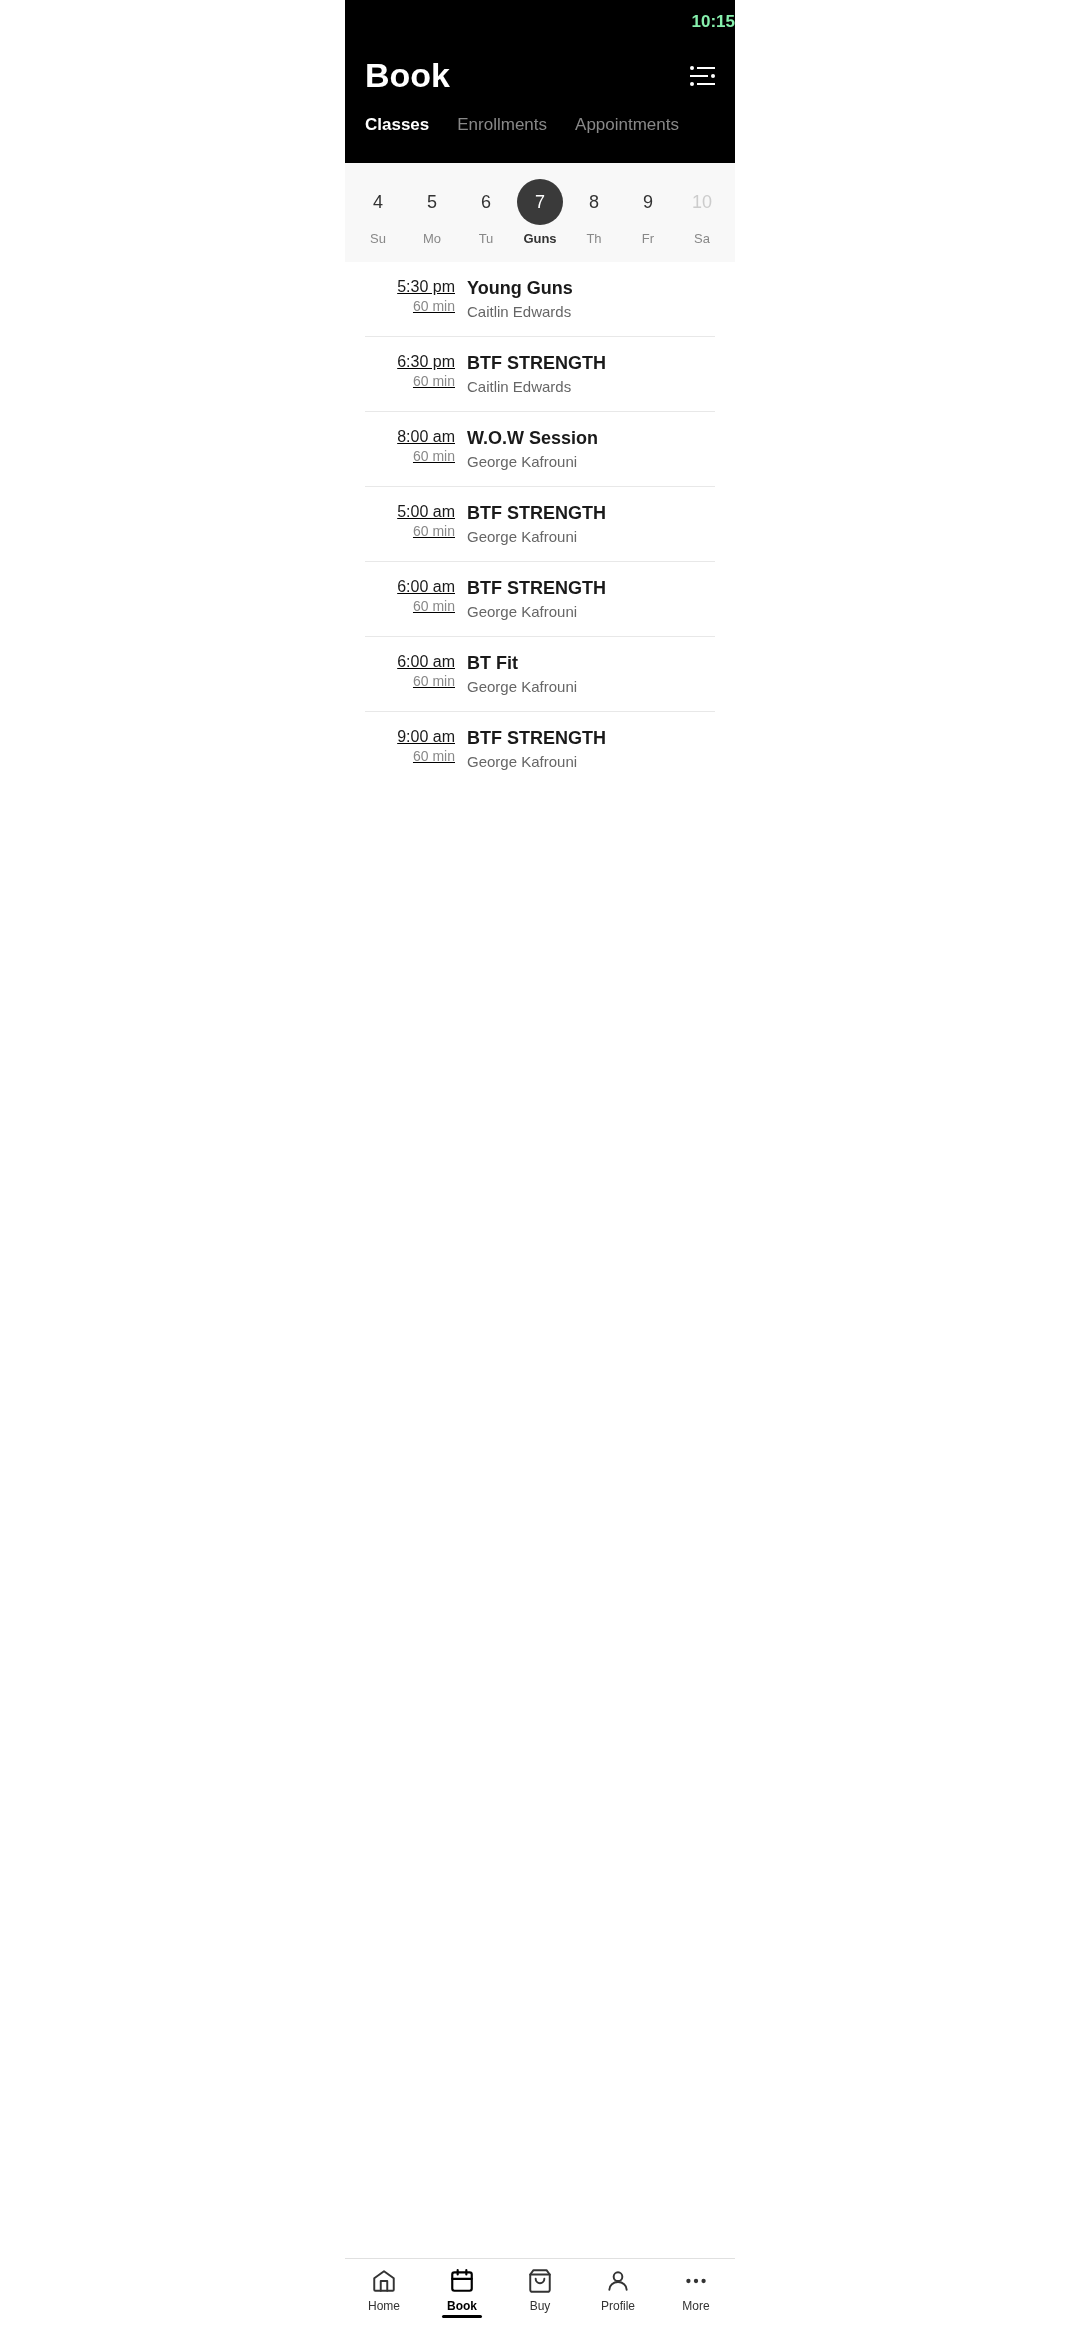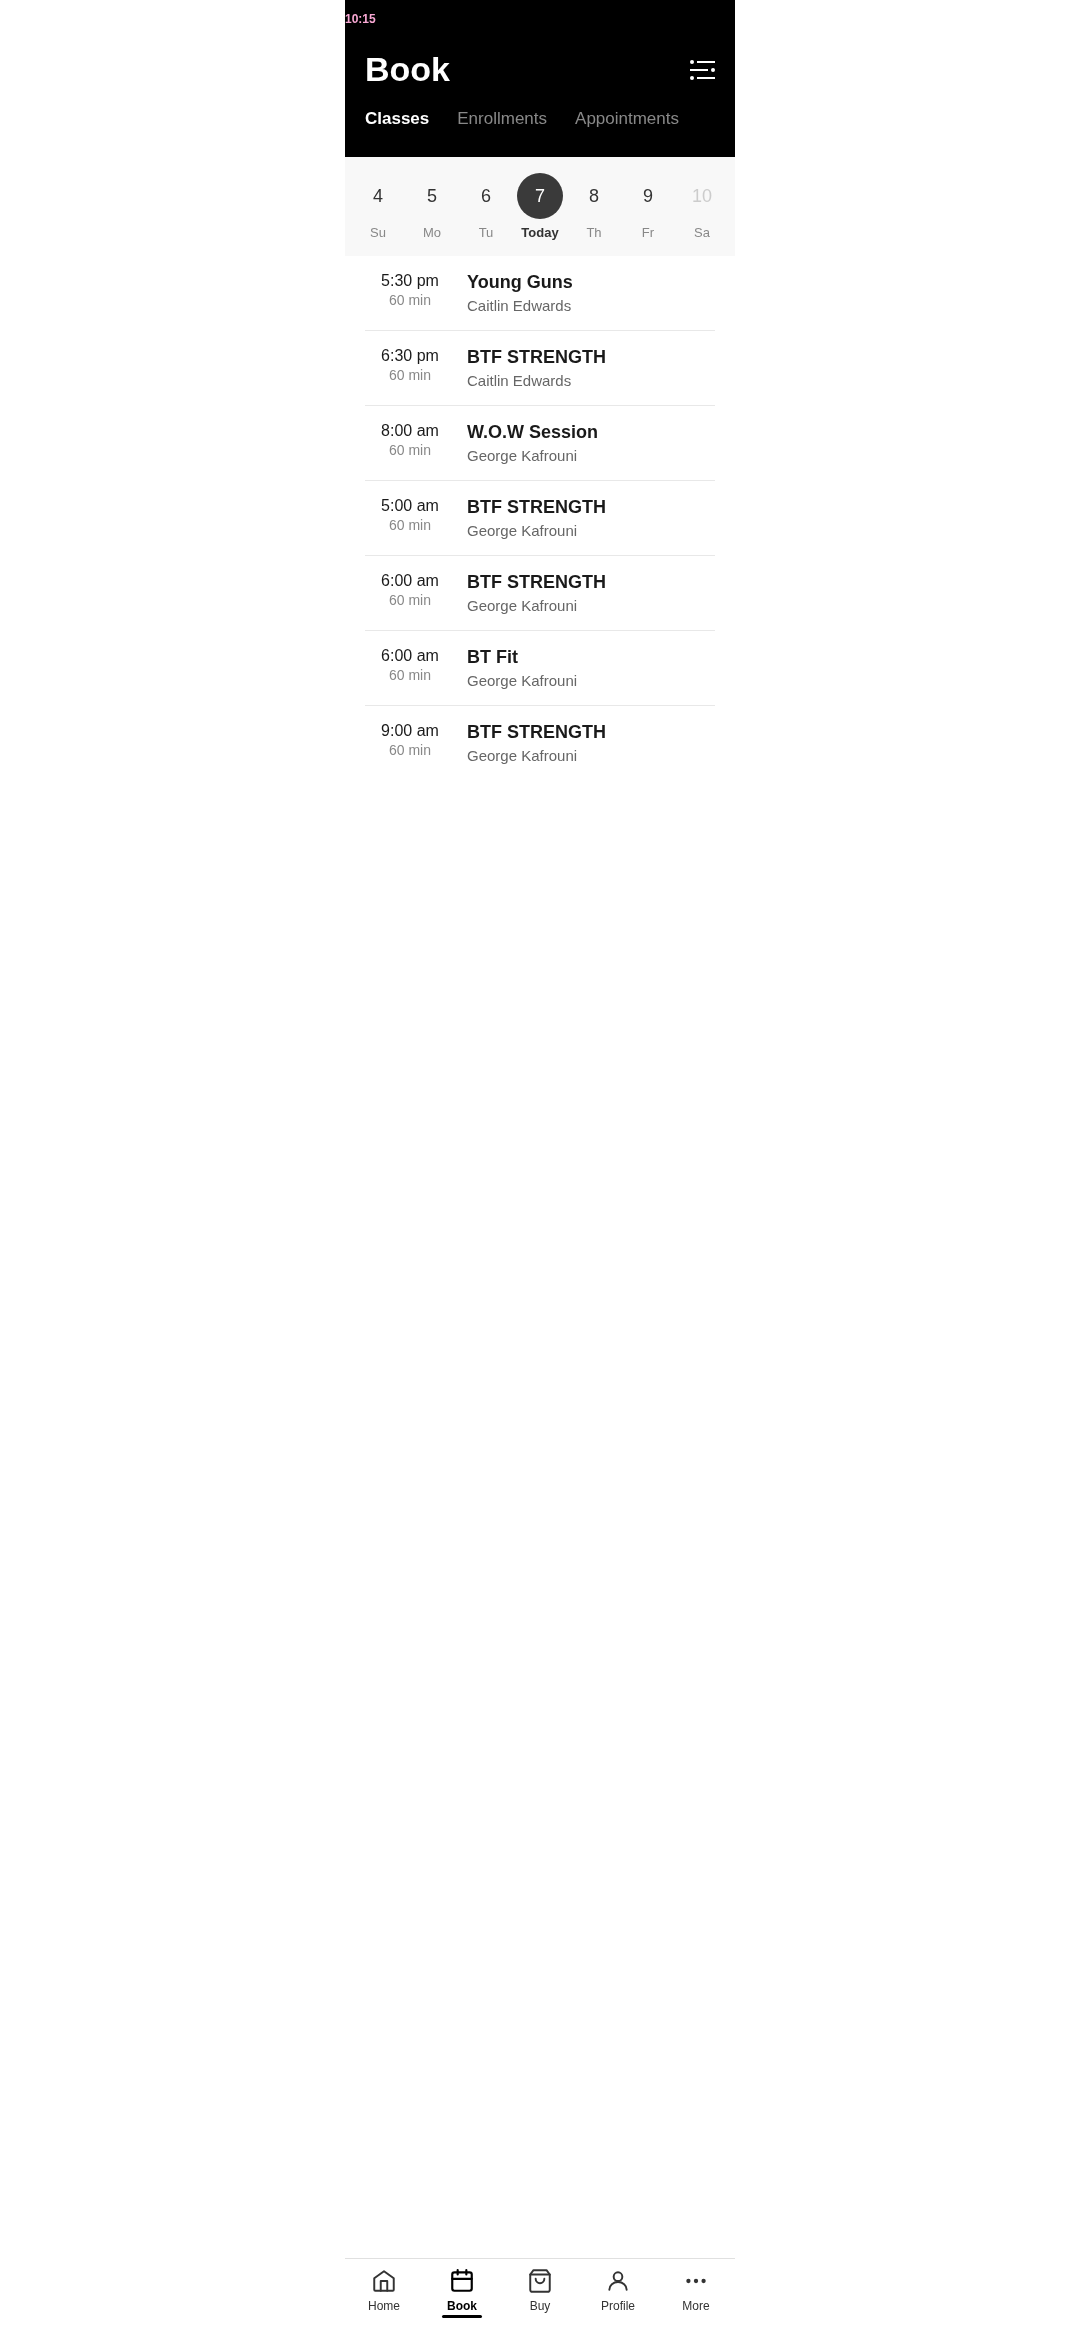--- a/index.html
+++ b/index.html
@@ -14,24 +14,24 @@
       background: #ffffff;
       width: 390px;
       min-height: 844px;
       position: relative;
       overflow-x: hidden;
       margin: 0 auto;
     }
 
     .status-bar {
       background: #000000;
-      color: #f9a8d4;
-      text-align: left;
+      color: #86efac;
+      text-align: right;
       padding: 12px 0 8px;
-      font-size: 12px;
+      font-size: 17px;
       font-weight: 600;
     }
 
     .header {
       background: #000000;
       padding: 16px 20px 20px;
       display: flex;
       align-items: center;
       justify-content: space-between;
     }
@@ -153,21 +153,22 @@
       gap: 12px;
       cursor: pointer;
     }
 
     .class-item:last-child {
       border-bottom: none;
     }
 
     .class-time {
       min-width: 90px;
-      text-align: center;
+      text-align: right;
+      text-decoration: underline;
     }
 
     .class-time-main {
       font-size: 16px;
       font-weight: 500;
       color: #1a1a1a;
     }
 
     .class-duration {
       font-size: 14px;
@@ -296,21 +297,21 @@
   <div class="day-item">
     <div class="day-number">5</div>
     <div class="day-name">Mo</div>
   </div>
   <div class="day-item">
     <div class="day-number">6</div>
     <div class="day-name">Tu</div>
   </div>
   <div class="day-item today">
     <div class="day-number selected">7</div>
-    <div class="day-name">Today</div>
+    <div class="day-name">Guns</div>
   </div>
   <div class="day-item">
     <div class="day-number">8</div>
     <div class="day-name">Th</div>
   </div>
   <div class="day-item">
     <div class="day-number">9</div>
     <div class="day-name">Fr</div>
   </div>
   <div class="day-item disabled">

